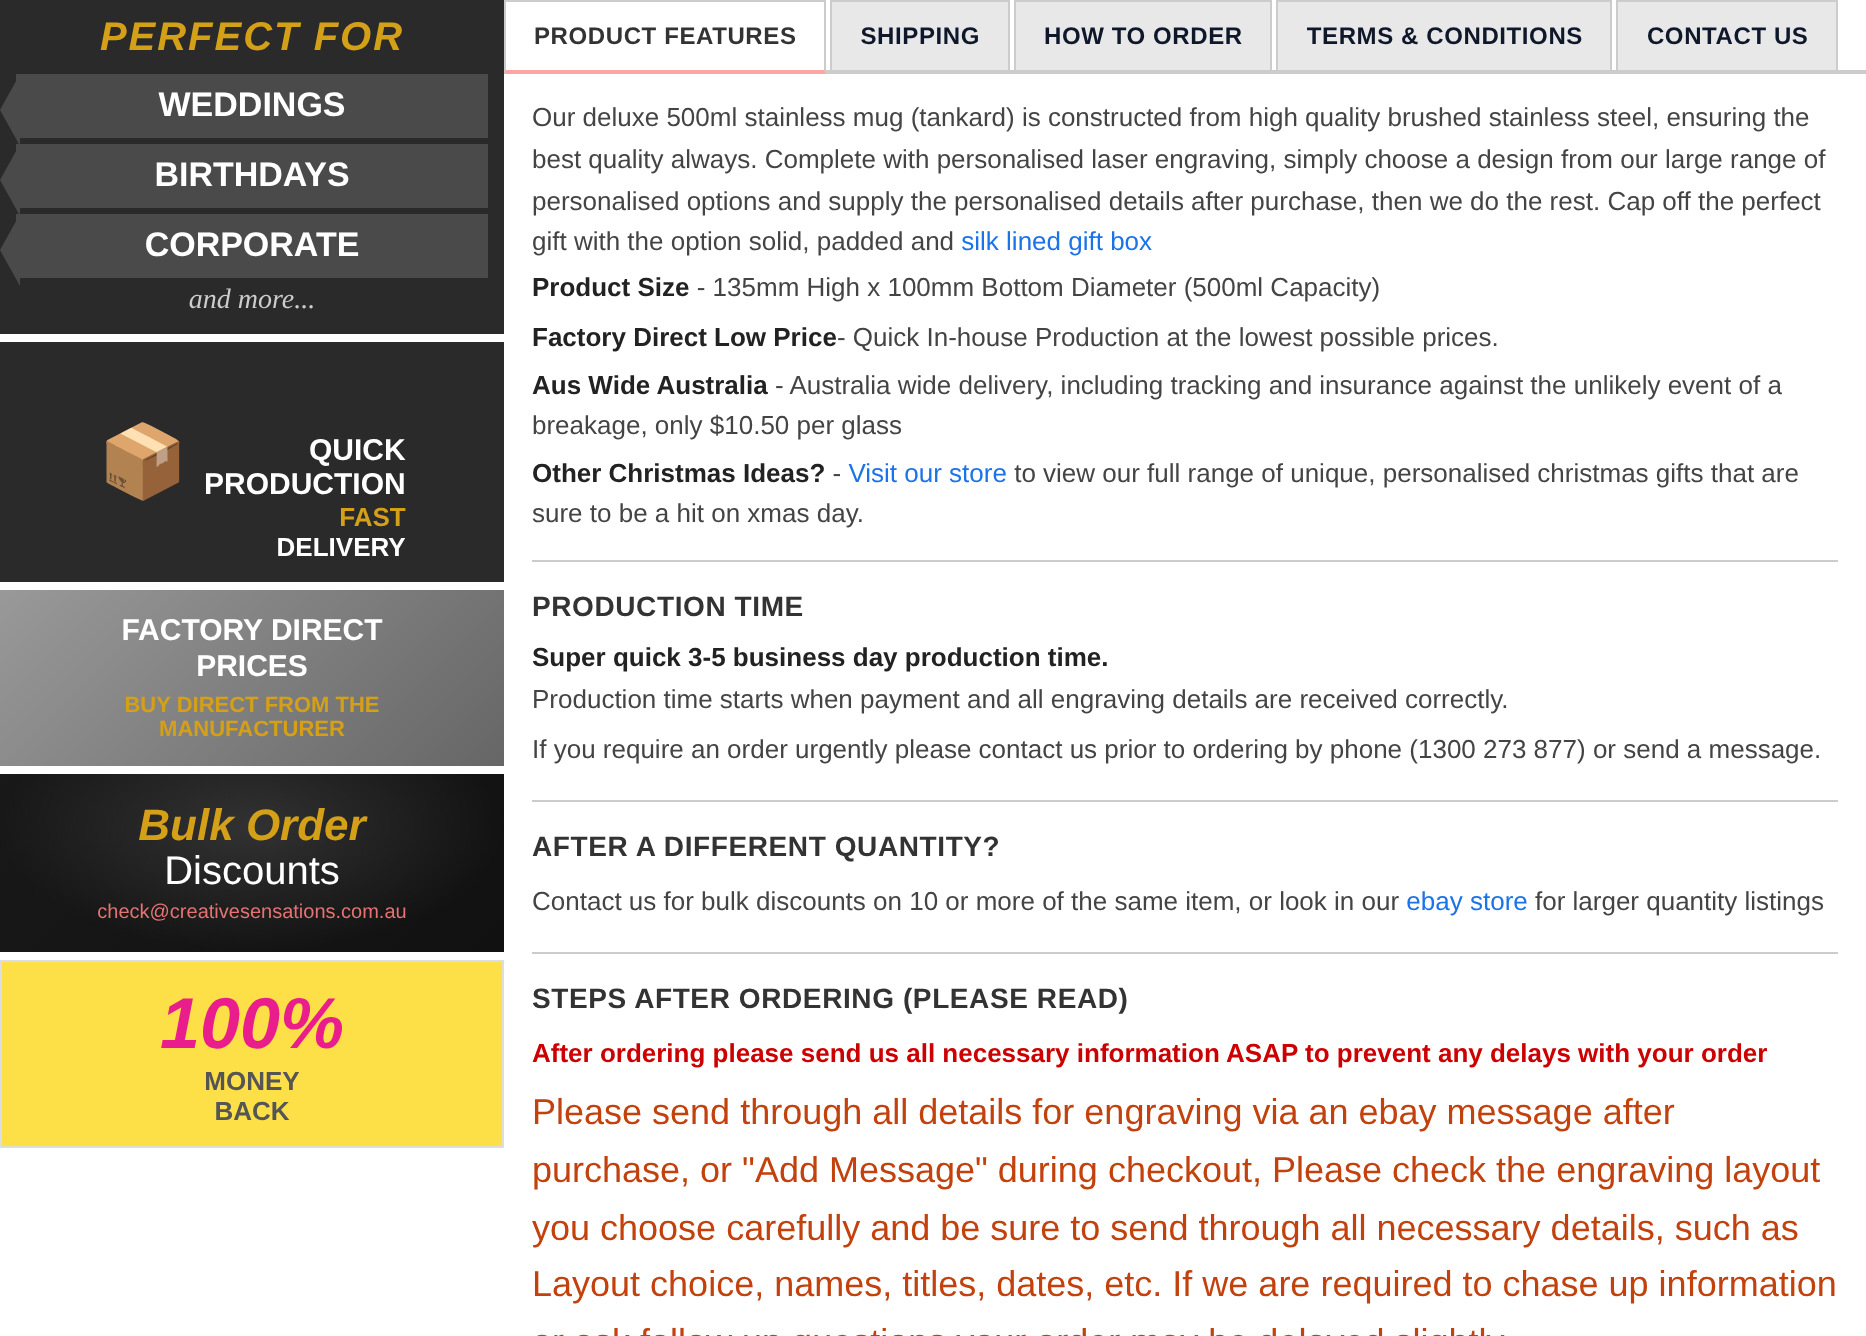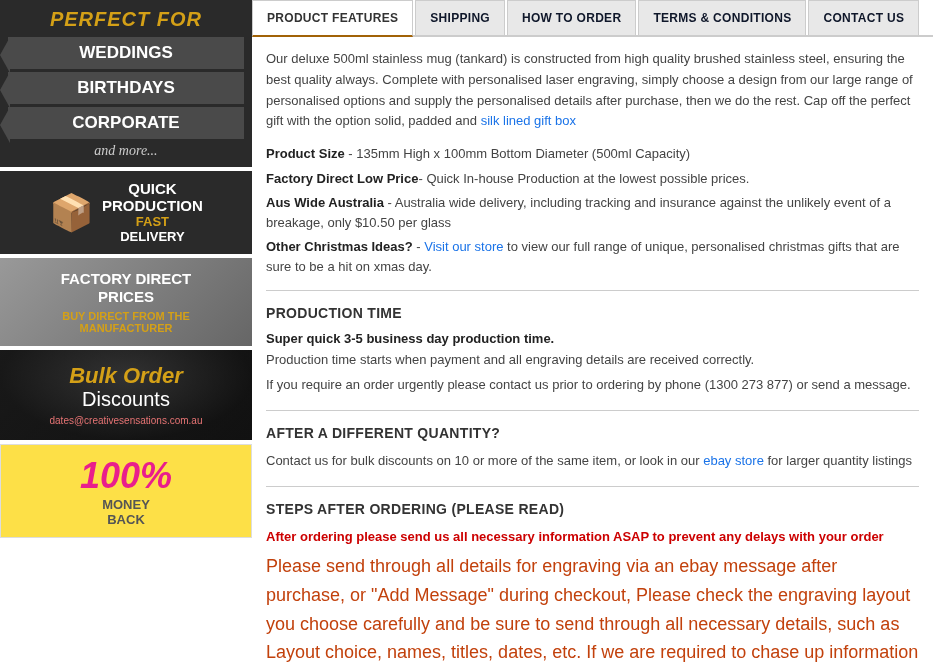--- a/index.html
+++ b/index.html
@@ -63,21 +63,21 @@
       margin-top: 4px;
       display: flex;
       align-items: center;
       justify-content: center;
       gap: 8px;
     }
     .qp-icon {
       font-size: 36px;
       color: #d4a017;
     }
-    .qp-text { text-align: center; }
+    .qp-text { text-align: right; margin-top: 37px; }
     .qp-line1 { color: #fff; font-size: 15px; font-weight: 900; text-transform: uppercase; line-height: 1.1; }
     .qp-line2 { color: #d4a017; font-size: 13px; font-weight: 700; text-transform: uppercase; }
     .qp-line3 { color: #fff; font-size: 13px; font-weight: 700; text-transform: uppercase; }
 
     
     .factory-banner {
       background: #888;
       background-image: linear-gradient(135deg, #999 0%, #666 100%);
       padding: 12px 8px;
       text-align: center;
@@ -130,29 +130,29 @@
       cursor: pointer;
       border: 1px solid #ccc;
       border-bottom: none;
       background: #e8e8e8;
       color: #0f172a;
       letter-spacing: 0.3px;
     }
     .tab.active {
       background: #fff;
       color: #333;
-      border-bottom: 2px solid #a16207;
+      border-bottom: 2px solid #fca5a5;
       margin-bottom: -2px;
     }
     .tab:not(:first-child) { margin-left: 2px; }
 
     
     .content-area { padding: 12px 14px; }
 
-    .intro-text { line-height: 1.6; color: #444; margin-bottom: 12px; font-size: 13px; }
+    .intro-text { line-height: 1.6; color: #444; margin-bottom: 2px; font-size: 13px; }
     .intro-text a { color: #1a73e8; text-decoration: none; }
 
     .product-details { margin-bottom: 12px; }
     .detail-line { margin-bottom: 5px; line-height: 1.5; color: #444; font-size: 13px; }
     .detail-line strong { color: #222; }
     .detail-line a { color: #1a73e8; text-decoration: none; }
 
     hr.section-divider { border: none; border-top: 1px solid #ccc; margin: 14px 0; }
 
     .section-heading { font-size: 14px; font-weight: 700; color: #333; text-transform: uppercase; margin-bottom: 10px; letter-spacing: 0.3px; }
@@ -198,21 +198,21 @@
       <div class="fb-sub">BUY DIRECT FROM THE<br>MANUFACTURER</div>
     </div>
 
     <div class="bulk-banner">
       <div class="bulk-bg"></div>
       <div class="bulk-content">
         <div class="bulk-title">
           <span style="font-size:22px; color:#d4a017;">Bulk </span><span style="font-style:italic;">Order</span><br>
           <span style="color:#fff; font-size:20px; font-style:normal; font-weight:400;">Discounts</span>
         </div>
-        <div class="bulk-email">dates@creativesensations.com.au</div>
+        <div class="bulk-email">check@creativesensations.com.au</div>
       </div>
     </div>
 
     <div class="money-banner">
       <div class="mb-pct">100%</div>
       <div class="mb-text">Money<br>Back</div>
     </div>
 
   </div>
 

